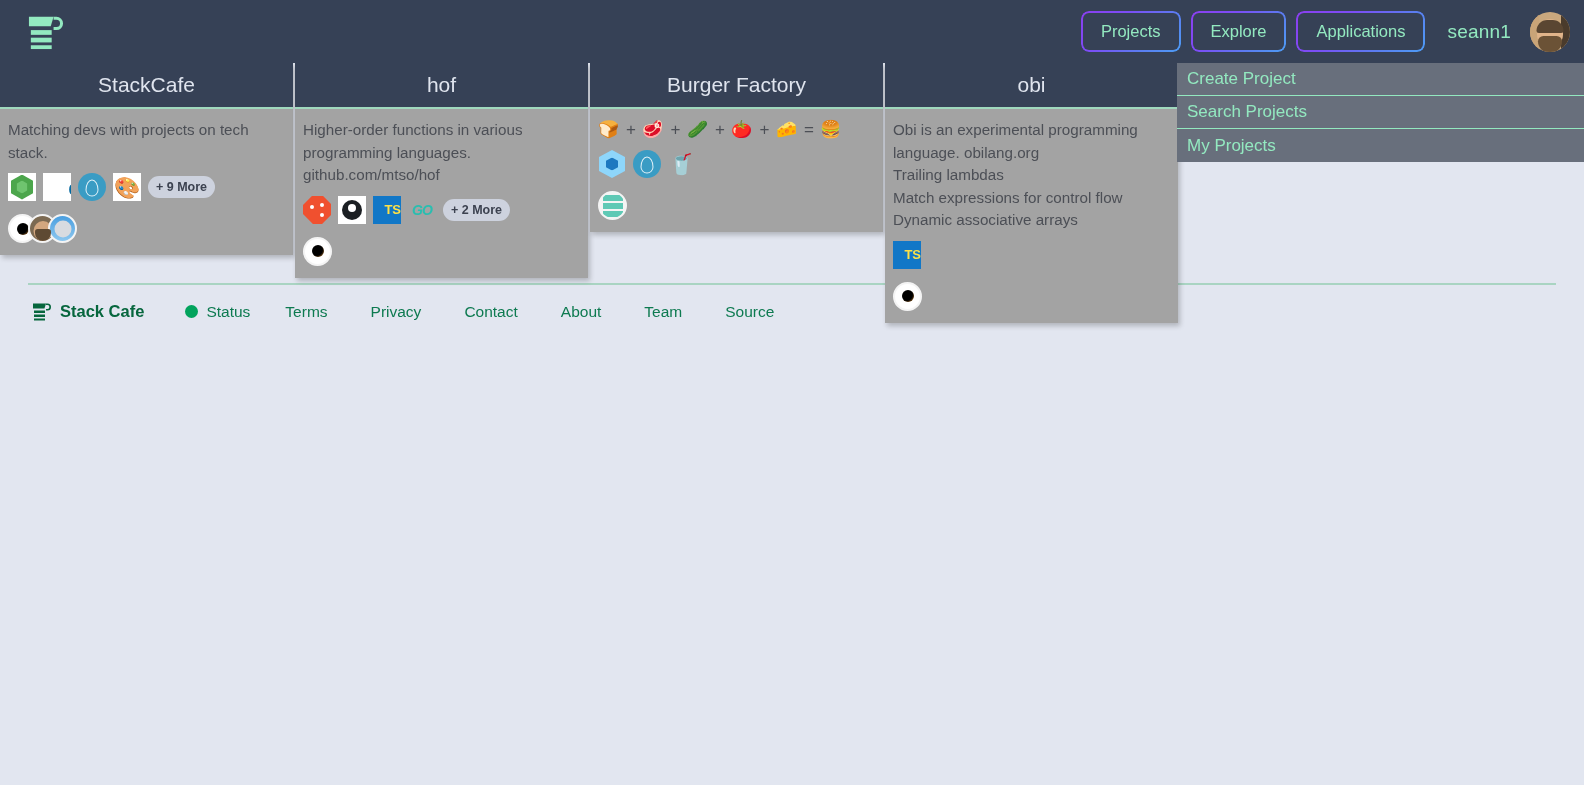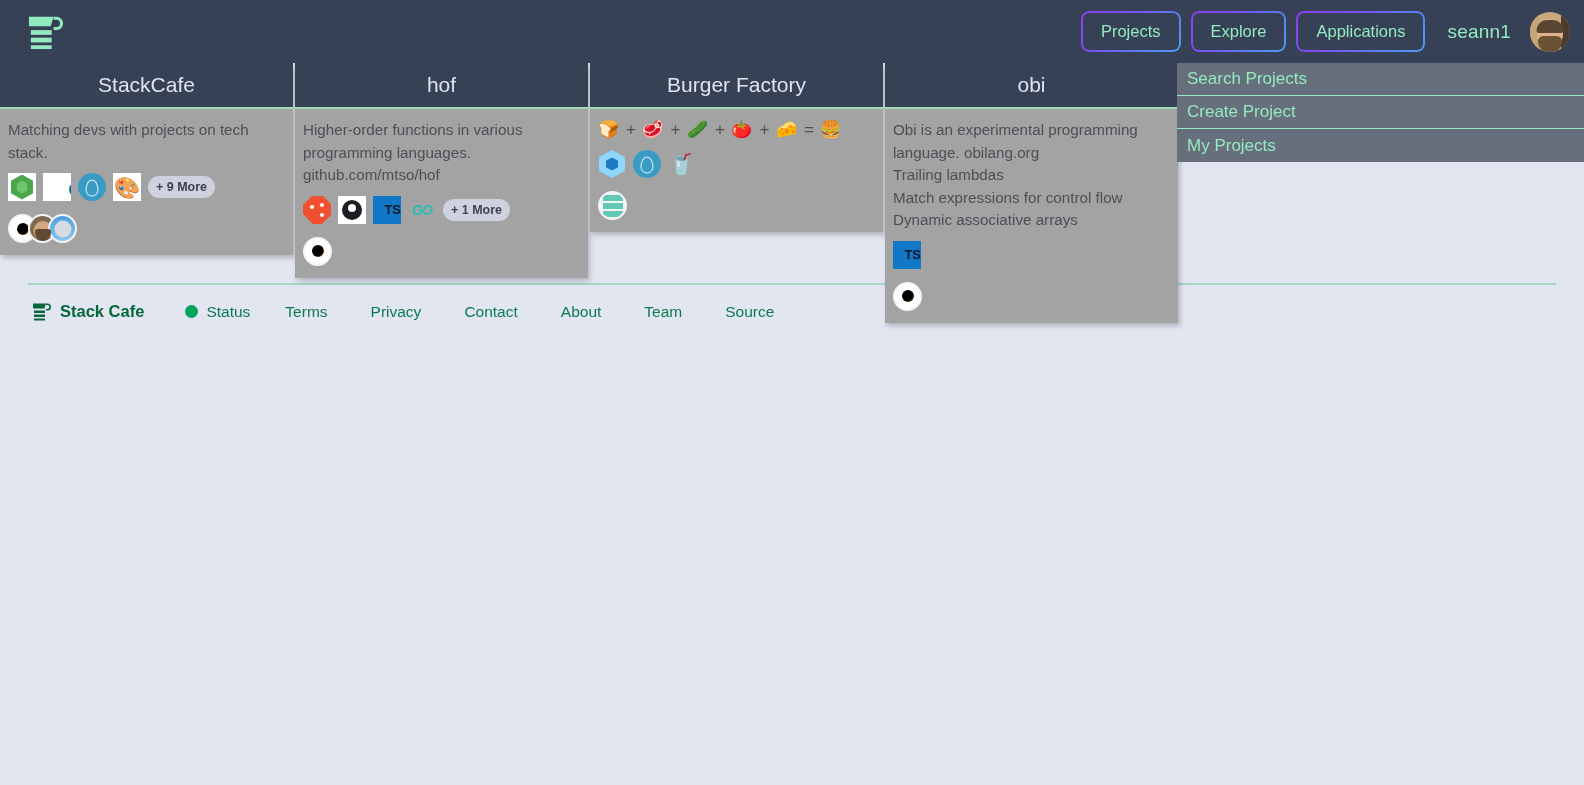--- a/index.html
+++ b/index.html
@@ -224,21 +224,21 @@
     border: 1.6px solid #dff1f8; border-radius: 50% 50% 50% 50% / 62% 62% 38% 38%;
     background: transparent; }
   .ic-sinatra { color: #c0505a; font-size: 21px; line-height: 1; }
   .ic-git { width: 27px; height: 27px; background: #f0502f; transform: rotate(45deg); border-radius: 3px; }
   .ic-git-m { position: relative; width: 28px; height: 28px; display:flex; align-items:center; justify-content:center; }
   .ic-git-m .dots { position:absolute; left:50%; top:50%; transform:translate(-50%,-50%); z-index:2; }
   .ic-git-m .dots i { position:absolute; width:4px; height:4px; background:#fff; border-radius:50%; display:block; }
   .ic-gh { width: 20px; height: 20px; border-radius: 50%; background: #1b1f23; position: relative; }
   .ic-gh::after { content:""; position:absolute; left:50%; top:20%; transform:translateX(-50%);
     width:8px; height:8px; border-radius:50%; background:#fff; }
-  .ic-ts { width: 28px; height: 28px; background: #1177c7; color: #0f172a;
+  .ic-ts { width: 28px; height: 28px; background: #1177c7; color: #fde047;
     font-size: 13px; font-weight: bold; display:flex; align-items:center; justify-content:center;
     font-family: "Liberation Sans", sans-serif; letter-spacing:-0.3px;padding-left:11px; }
   .ic-go { color: #29beb0; font-size: 14px; font-weight: bold; font-style: italic; letter-spacing:-1px;text-align:center; }
   .ic-webpack { width: 26px; height: 28px; background: #8ed6fb;
     clip-path: polygon(50% 0%, 100% 25%, 100% 75%, 50% 100%, 0% 75%, 0% 25%); }
   .ic-webpack::after { content:""; position:absolute; left:50%; top:50%;
     transform:translate(-50%,-50%); width:12px; height:13px; background:#1c78c0;
     clip-path: polygon(50% 0%, 100% 25%, 100% 75%, 50% 100%, 0% 75%, 0% 25%); }
   .ic-cup { font-size: 20px; line-height: 1; }
 
@@ -355,22 +355,22 @@
       <div class="bg-l"></div>
         <div class="bg-r"></div>
       <div class="face"></div>
         <div class="hair"></div>
         <div class="beard"></div>
     </div>
   </div>
 </div>
 
 <div class="dropdown">
+  <div class="dropdown-item">Create Project</div>
   <div class="dropdown-item">Search Projects</div>
-  <div class="dropdown-item">Create Project</div>
   <div class="dropdown-item">My Projects</div>
 </div>
 
 <div class="cards">
 
   <div class="card">
     <div class="card-header">
       <span class="card-title">StackCafe</span>
     </div>
     <div class="card-body">
@@ -417,21 +417,21 @@
         </span>
         <span class="tech white">
             <span class="ic-gh"></span>
           </span>
         <span class="tech">
             <span class="ic-ts">TS</span>
           </span>
         <span class="tech">
             <span class="ic-go">GO</span>
           </span>
-        <span class="tech-more">+ 1 More</span>
+        <span class="tech-more">+ 2 More</span>
       </div>
       <div class="avatar-row">
         <span class="av av-dot"></span>
       </div>
     </div>
   </div>
 
   <div class="card">
     <div class="card-header">
       <span class="card-title">Burger Factory</span>

